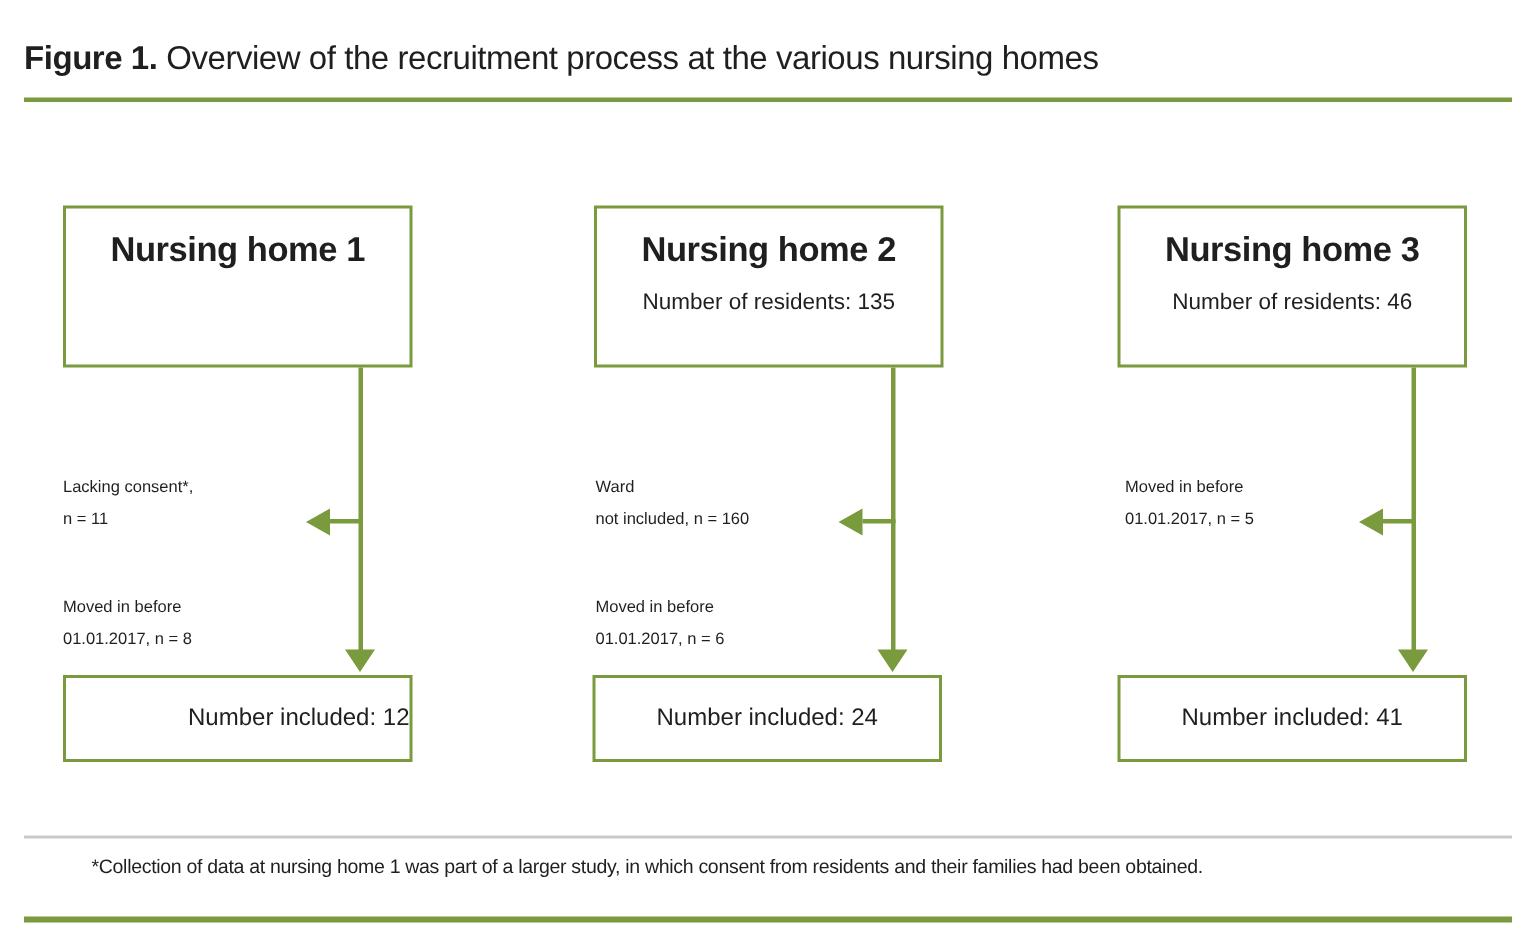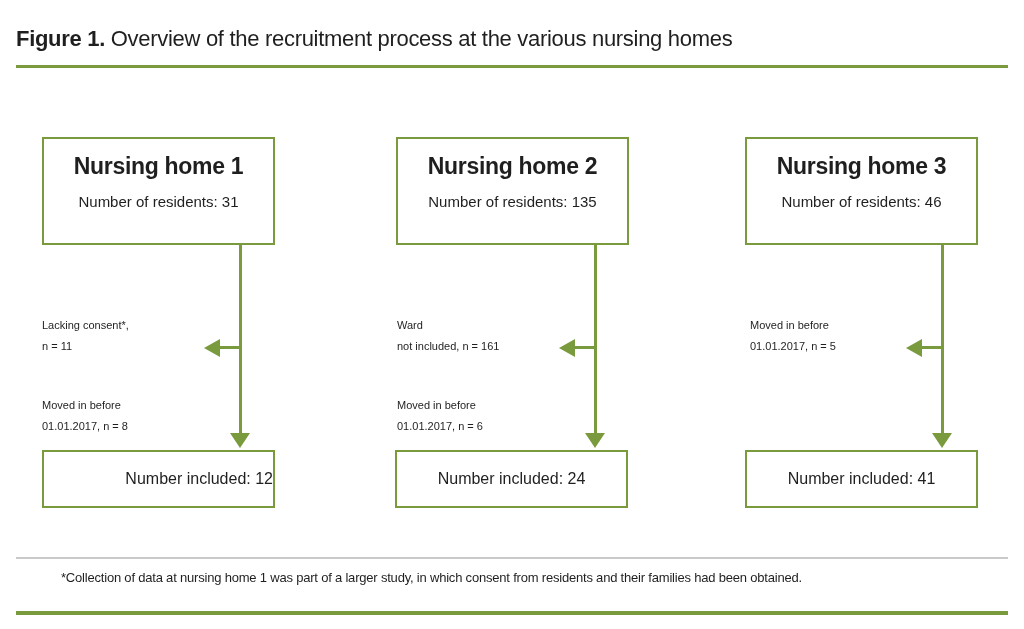--- a/index.html
+++ b/index.html
@@ -56,21 +56,20 @@
 
 <div id="stage">
 
   <div class="fig-title">
     <span class="lead">Figure 1.</span><span> Overview of the recruitment process at the various nursing homes</span>
   </div>
   <div class="rule rule-top"></div>
 
   <div class="topbox c1">
     <div class="nh-title">Nursing home 1</div>
-    <div class="nh-sub">Number of residents: 31</div>
   </div>
   <div class="vline c1"></div>
   <div class="downarrow c1"></div>
   <div class="hline c1"></div>
   <div class="leftarrow c1"></div>
   <div class="exclusions c1">
     <div class="entry">Lacking consent*,
 n = 11</div>
     <div class="entry">Moved in before
 01.01.2017, n = 8</div>
@@ -82,21 +81,21 @@
   <div class="topbox c2">
     <div class="nh-title">Nursing home 2</div>
     <div class="nh-sub">Number of residents: 135</div>
   </div>
   <div class="vline c2"></div>
   <div class="downarrow c2"></div>
   <div class="hline c2"></div>
   <div class="leftarrow c2"></div>
   <div class="exclusions c2">
     <div class="entry">Ward
-not included, n = 161</div>
+not included, n = 160</div>
     <div class="entry">Moved in before
 01.01.2017, n = 6</div>
   </div>
   <div class="resultbox c2">
     <span>Number included: 24</span>
   </div>
 
   <div class="topbox c3">
     <div class="nh-title">Nursing home 3</div>
     <div class="nh-sub">Number of residents: 46</div>

